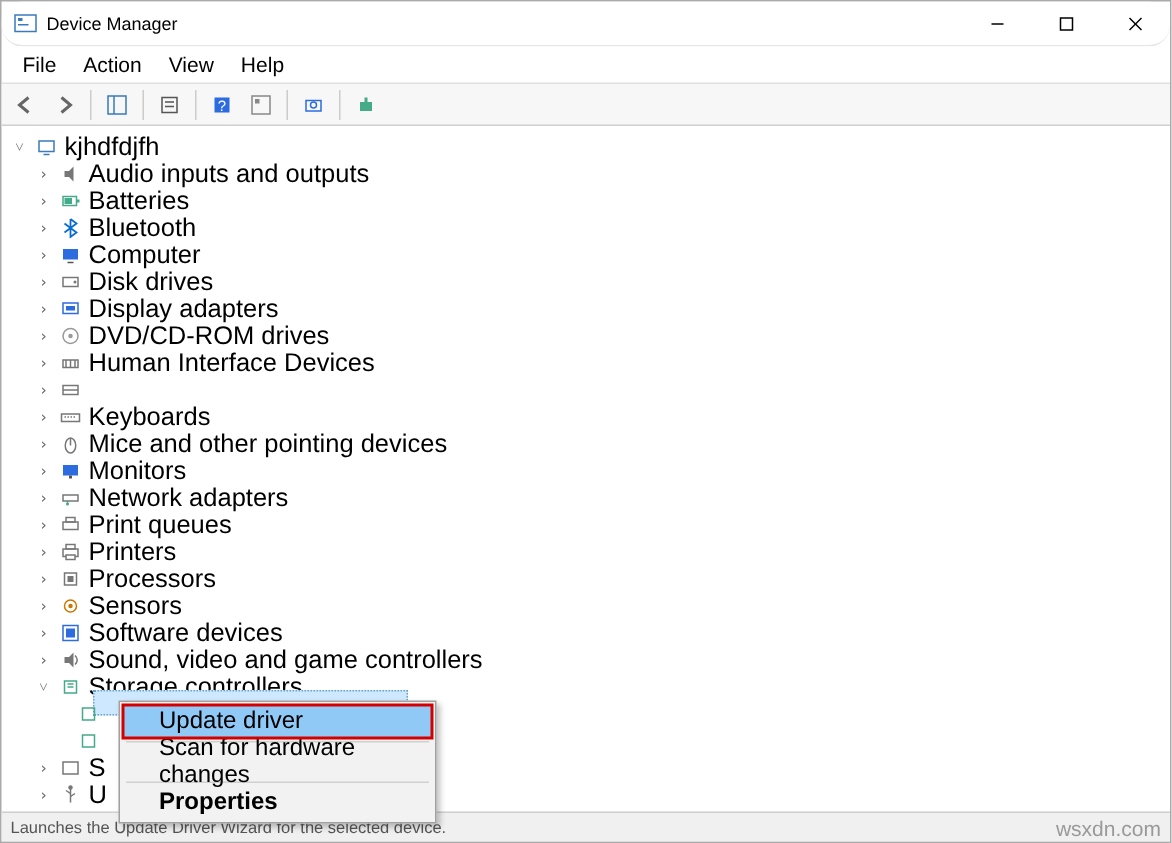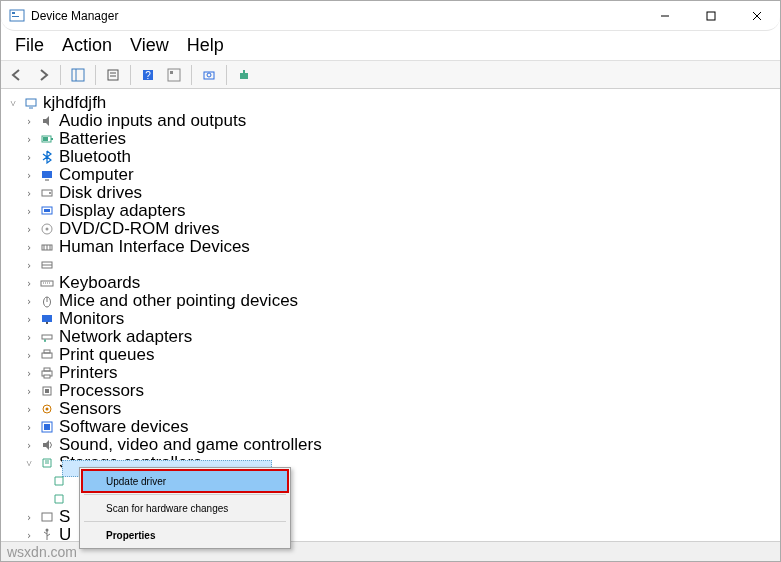--- a/index.html
+++ b/index.html
@@ -27,21 +27,21 @@
   .titlebar .icon { width: 16px; height: 16px; margin-right: 6px; }
   .titlebar .title { flex: 1; font-size: 12px; }
   .titlebar .wbtn {
     width: 46px; height: 30px; display: flex; align-items: center; justify-content: center;
     font-family: "Segoe MDL2 Assets", sans-serif; font-size: 10px;
   }
   .menubar {
     display: flex;
     gap: 2px;
     padding: 2px 6px;
-    font-size: 18px;
+    font-size: 14px;
     border-bottom: 1px solid #e0e0e0;
   }
   .menubar .mitem { padding: 2px 8px; }
   .toolbar {
     display: flex;
     align-items: center;
     gap: 2px;
     padding: 2px 4px;
     height: 28px;
     border-bottom: 1px solid #d0d0d0;
@@ -76,21 +76,21 @@
     left: 78px; top: 466px;
     width: 212px;
     background: #f2f2f2;
     border: 1px solid #a0a0a0;
     box-shadow: 2px 2px 4px rgba(0,0,0,.25);
     z-index: 10;
     padding: 2px;
   }
   .ctxmenu .row {
     display: flex; align-items: center; height: 22px;
-    padding: 0 8px 0 24px; font-size: 10px;
+    padding: 0 8px 0 24px; font-size: 16px;
   }
   .ctxmenu .row.hl {
     background: #90c8f6;
     outline: 2px solid #d40000; outline-offset: -1px;
   }
   .ctxmenu .divider { height: 1px; background: #d0d0d0; margin: 2px 2px; }
   .ctxmenu .row.bold { font-weight: 600; }
   .statusbar {
     position: absolute; bottom: 0; left: 0; right: 0;
     height: 20px; padding: 2px 6px;
@@ -458,14 +458,15 @@
   <div class="row">
       <span>Scan for hardware changes</span>
     </div>
   <div class="divider"></div>
   <div class="row bold">
       <span>Properties</span>
     </div>
 </div>
 
 <div class="statusbar">
+  <span>Launches the Update Driver Wizard for the selected device.</span>
   <span class="watermark">wsxdn.com</span>
 </div>
 
 </body></html>

